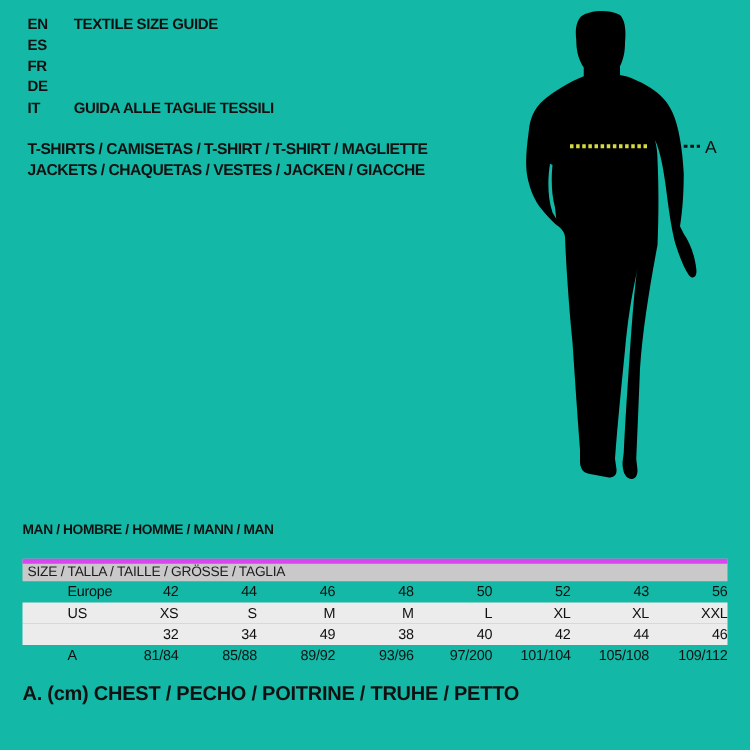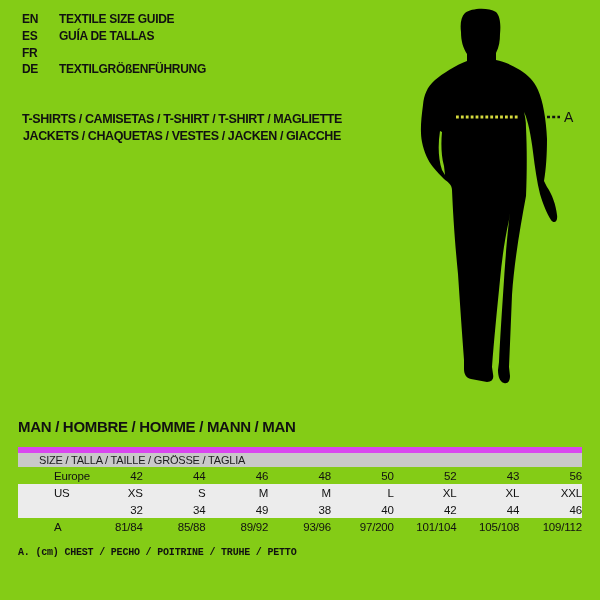--- a/index.html
+++ b/index.html
@@ -1,20 +1,20 @@
 <!DOCTYPE html>
 <html style="--measure-line: #d6da3e; --table-header-bg: #c9c9c9; --table-shade-bg: #ececec;"><head>
 <meta charset="utf-8">
 <style>
   html, body { margin: 0; padding: 0; background: #ffffff; }
   .canvas {
     position: relative;
     width: 600px;
     height: 600px;
-    background: #84cc16;
+    background: #14b8a6;
     overflow: hidden;
     font-family: "Liberation Sans", sans-serif;
     color: #111111;
   }
 
   
   .lang-list {
     position: absolute;
     left: 22px;
     top: 11px;
@@ -32,21 +32,20 @@
   
   .categories {
     position: absolute;
     left: 22px;
     top: 111px;
     font-size: 12.5px;
     font-weight: 700;
     line-height: 17px;
     letter-spacing: -0.4px;
     white-space: nowrap;
-    text-align: center;
   }
 
   
   .figure-svg {
     position: absolute;
     left: 400px;
     top: 0;
     width: 200px;
     height: 400px;
   }
@@ -64,39 +63,39 @@
     font-family: "Liberation Sans", sans-serif;
     font-size: 14px;
     fill: #111111;
   }
 
   
   .section-title {
     position: absolute;
     left: 18px;
     top: 418px;
-    font-size: 15px;
+    font-size: 11px;
     font-weight: 700;
     letter-spacing: -0.3px;
     white-space: nowrap;
   }
 
   
   .size-table {
     position: absolute;
     left: 18px;
     top: 447px;
     width: 564px;
   }
   .thead {
     height: 14px;
     line-height: 14px;
     background: var(--table-header-bg, #c9c9c9);
-    border-top: 6px solid #d946ef;
-    padding-left: 21px;
+    border-top: 4px solid #d946ef;
+    padding-left: 4px;
     font-size: 11px;
     letter-spacing: -0.2px;
     color: #1c1c1c;
     white-space: nowrap;
   }
   .trow {
     display: grid;
     grid-template-columns: 62px repeat(8, 1fr);
     height: 17px;
     align-items: center;
@@ -105,47 +104,48 @@
   }
   .trow.shade { background: var(--table-shade-bg, #ececec); }
   .trow .lbl { text-align: left; padding-left: 4px; margin-left: 32px; }
   .trow .val { text-align: right; }
 
   
   .footnote {
     position: absolute;
     left: 18px;
     top: 547px;
-    font-size: 10px;
+    font-size: 16px;
     font-weight: 700;
     letter-spacing: -0.2px;
     white-space: nowrap;
-    font-family: Liberation Mono, monospace;
   }
 </style>
 </head>
 <body>
 
 <div class="canvas">
 
   <div class="lang-list">
       <div class="lang-row">
         <span class="lang-code">EN</span>
         <span>TEXTILE SIZE GUIDE</span>
       </div>
       <div class="lang-row">
         <span class="lang-code">ES</span>
-        <span>GUÍA DE TALLAS</span>
       </div>
       <div class="lang-row">
         <span class="lang-code">FR</span>
       </div>
       <div class="lang-row">
         <span class="lang-code">DE</span>
-        <span>TEXTILGRÖßENFÜHRUNG</span>
+      </div>
+      <div class="lang-row">
+        <span class="lang-code">IT</span>
+        <span>GUIDA ALLE TAGLIE TESSILI</span>
       </div>
     </div>
 
   <div class="categories">
     <div>T-SHIRTS / CAMISETAS / T-SHIRT / T-SHIRT / MAGLIETTE</div>
     <div>JACKETS / CHAQUETAS / VESTES / JACKEN / GIACCHE</div>
   </div>
 
   <svg class="figure-svg" viewBox="0 0 200 400" xmlns="http://www.w3.org/2000/svg" aria-hidden="true">
     <path fill="#000000" fill-rule="evenodd" d="

